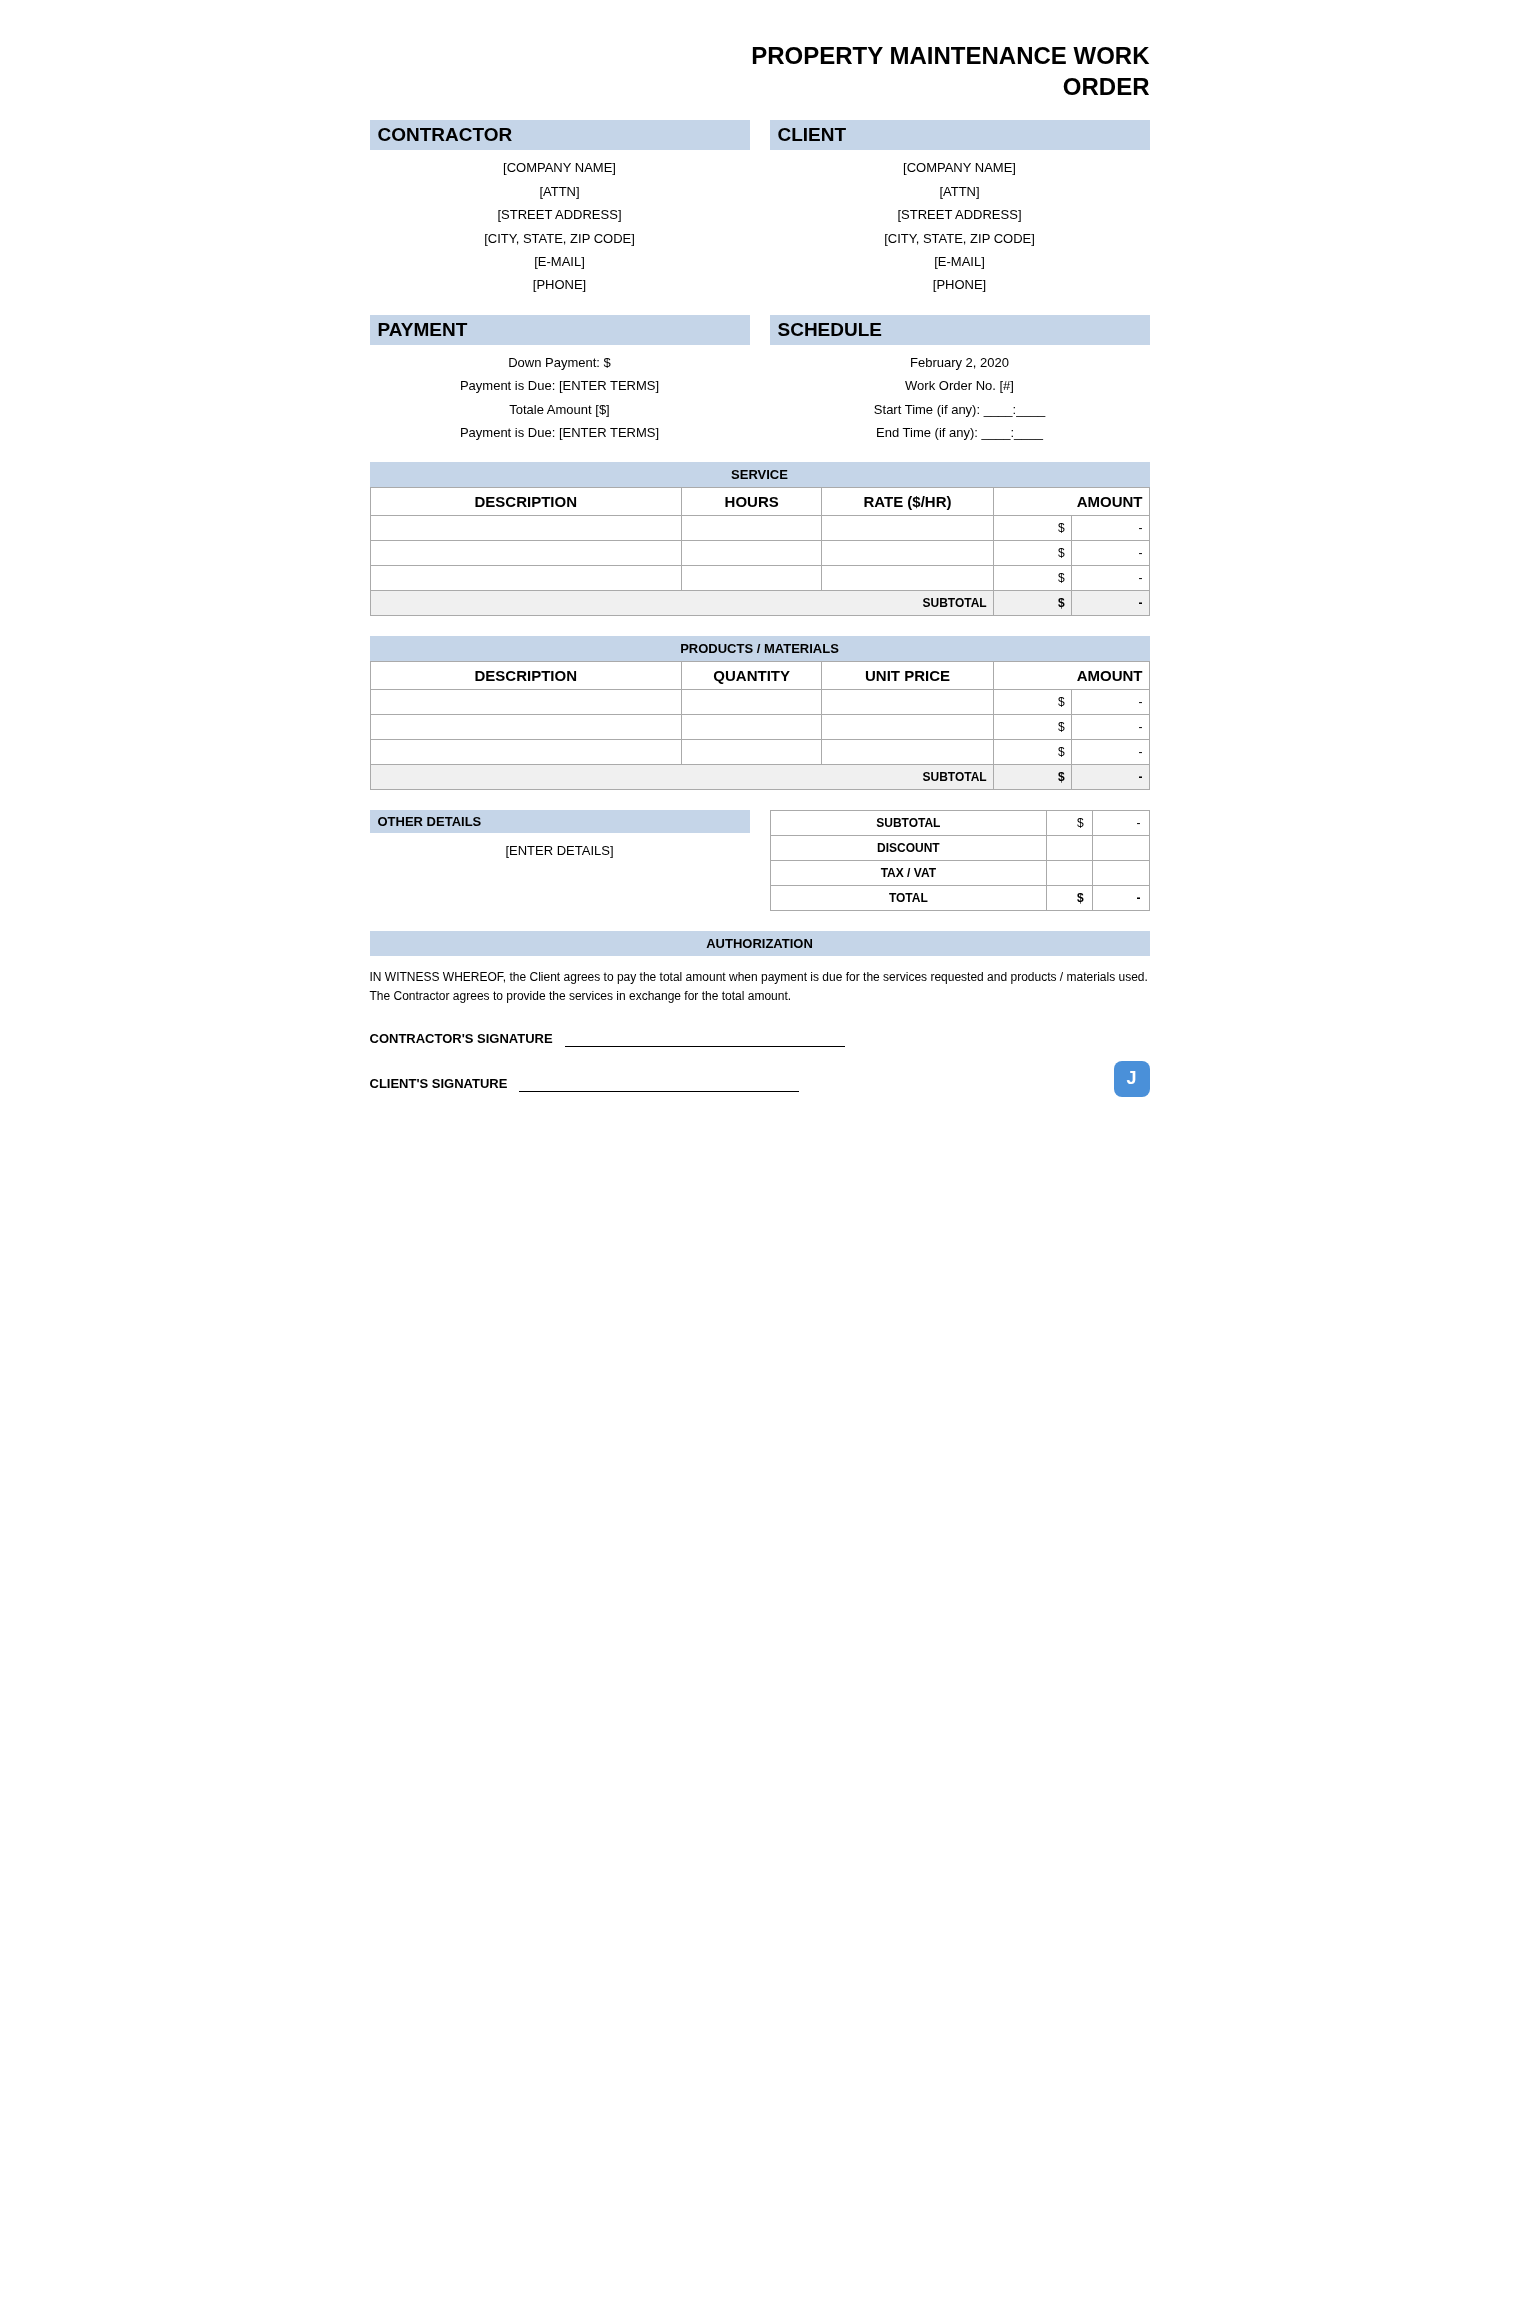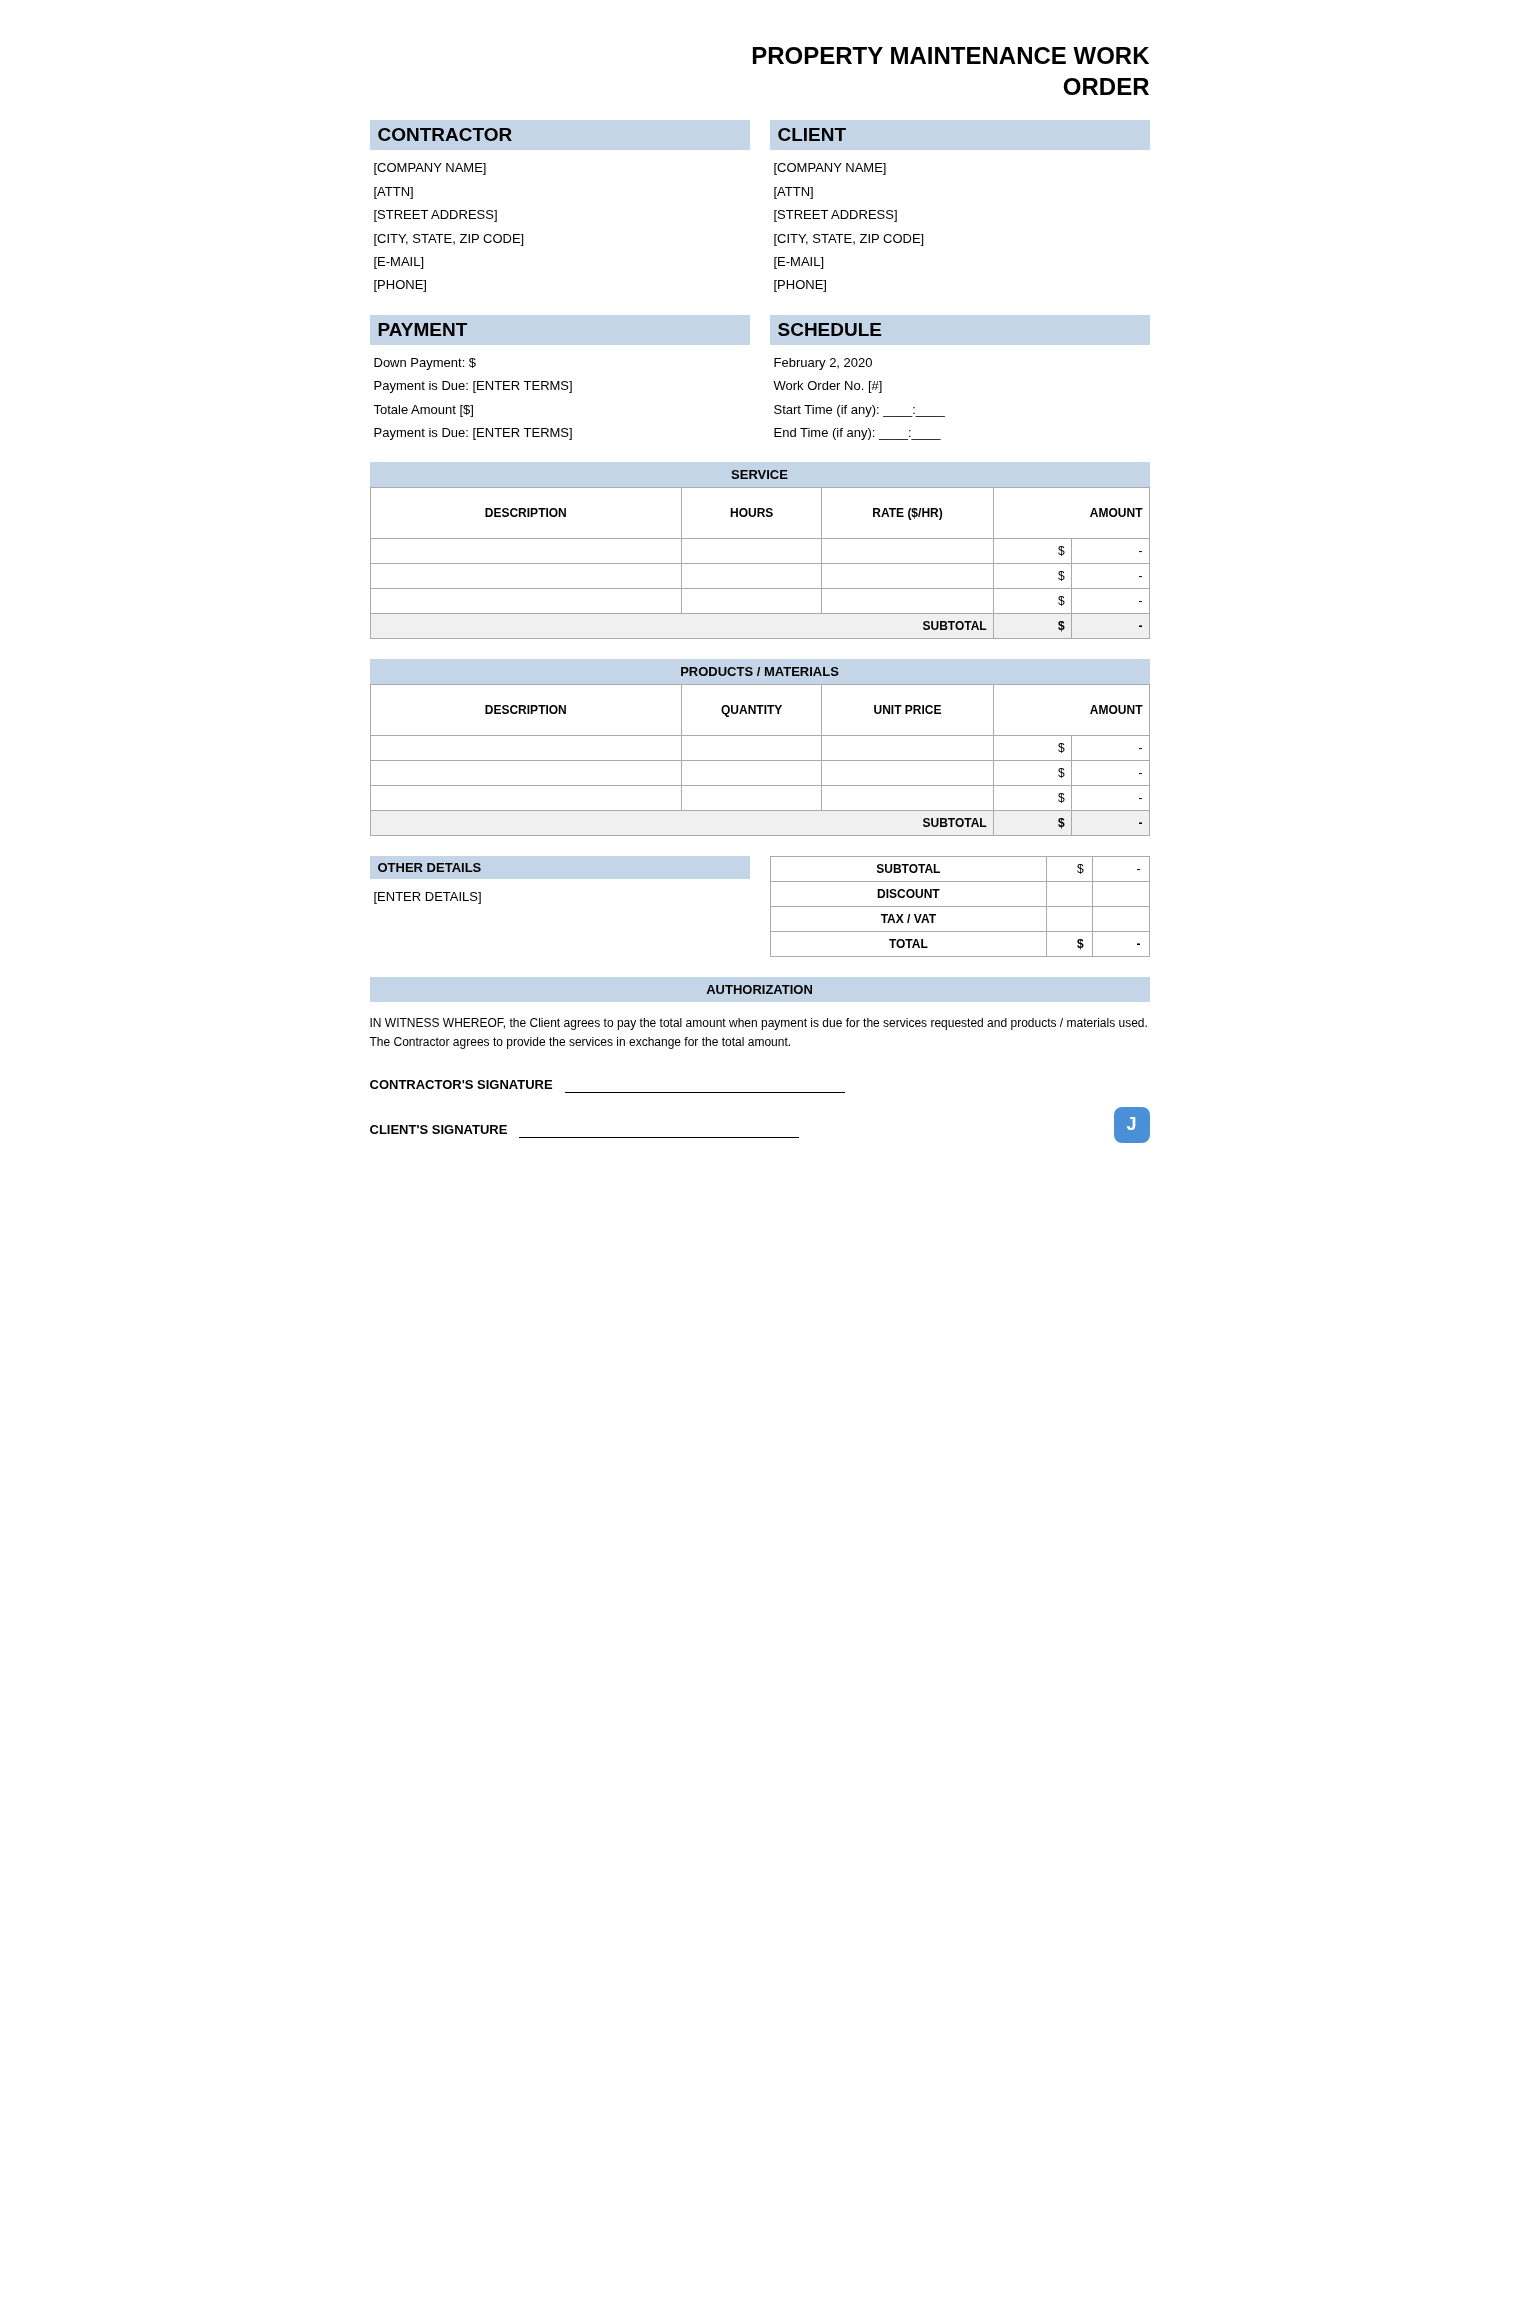--- a/index.html
+++ b/index.html
@@ -28,20 +28,21 @@
     .section-header {
       background: #c5d5e8;
       font-weight: bold;
       padding: 4px 8px;
       margin-bottom: 6px;
       font-size: 19px;
     }
     .section-body {
       padding: 0 4px;
       line-height: 1.8;
+      text-align: center;
     }
     .section-body p {
       line-height: 1.8;
     }
     
     .table-section {
       margin-bottom: 20px;
     }
     .table-title {
       background: #c5d5e8;
@@ -50,22 +51,22 @@
       padding: 5px;
       margin-bottom: 0;
     }
     table {
       width: 100%;
       border-collapse: collapse;
     }
     table th {
       text-align: center;
       font-weight: bold;
-      font-size: 12px;
-      padding: 18px 6px;
+      font-size: 15px;
+      padding: 5px 6px;
       border: 1px solid #aaa;
       background: #fff;
     }
     table td {
       border: 1px solid #aaa;
       padding: 5px 6px;
       font-size: 12px;
     }
     .col-desc { width: 40%; }
     .col-hours { width: 18%; text-align: center; }

